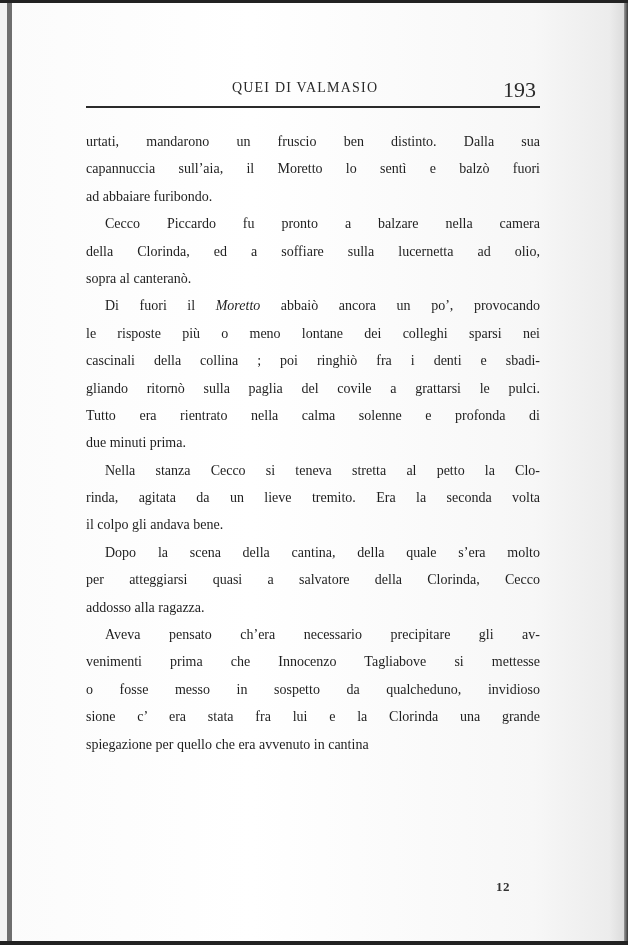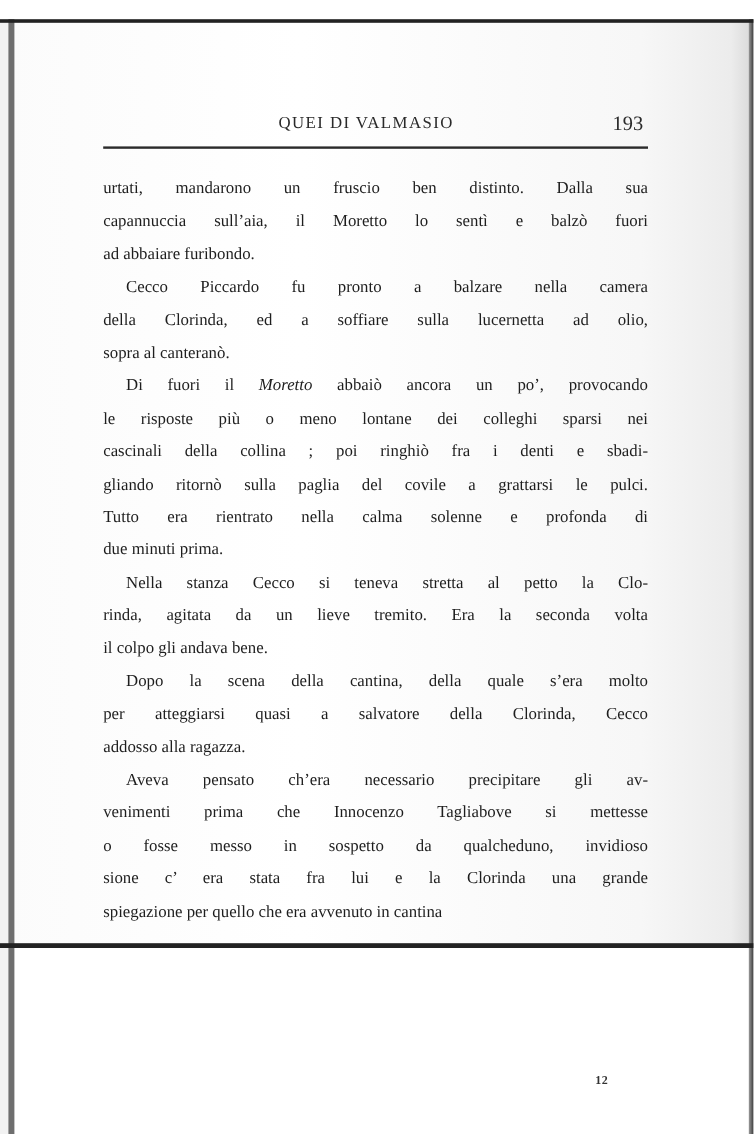--- a/index.html
+++ b/index.html
@@ -3,21 +3,21 @@
 <meta charset="utf-8">
 <style>
   html, body { margin:0; padding:0; }
   body {
     width:628px; height:945px; overflow:hidden; position:relative;
     background:#ffffff;
     font-family:"Liberation Serif", "DejaVu Serif", serif;
     color:#1a1a1a;
   }
   .page {
-    position:absolute; left:0; top:16px; width:628px; height:774px;
+    position:absolute; left:0; top:0; width:628px; height:945px;
     background:linear-gradient(to right, #fbfbfb 0%, #ffffff 40%, #f7f7f7 85%, #ececec 97%, #d8d8d8 100%);
   }
   .left-bar {
     position:absolute; left:7px; top:0; width:5px; height:945px;
     background:#6e6e6e;
   }
   .left-edge {
     position:absolute; left:0; top:0; width:7px; height:945px; background:#f2f2f2;
   }
   .right-bar {
@@ -32,21 +32,21 @@
   }
   .running-head {
     position:absolute; left:86px; top:78px; width:456px; height:24px;
   }
   .running-title {
     position:absolute; left:146px; top:2px;
     font-size:14px; letter-spacing:1.2px; color:#2a2a2a;
   }
   .page-number {
     position:absolute; right:6px; top:-1px;
-    font-size:17px; color:#2a2a2a;
+    font-size:22px; color:#2a2a2a;
   }
   .head-rule {
     position:absolute; left:86px; top:106px; width:454px; height:2px;
     background:#2b2b2b;
   }
   .text-block {
     position:absolute; left:86px; top:128px; width:454px;
     font-size:14px; line-height:27.4px; color:#1e1e1e;
     text-align:justify;
   }
@@ -54,21 +54,21 @@
     display:block; white-space:nowrap; text-align:justify; text-align-last:justify;
     height:27.4px;
   }
   .line.last { text-align-last:left; }
   .line.indent { padding-left:19px; }
   .para { display:block; }
   .para + .para { margin-top:0; }
   em { font-style:italic; }
   .signature {
     position:absolute; left:496px; top:879px;
-    font-size:10px; font-weight:bold; color:#333; letter-spacing:0.5px;
+    font-size:13px; font-weight:bold; color:#333; letter-spacing:0.5px;
   }
 </style>
 </head>
 <body>
 
 <div class="page">
   <div class="left-edge"></div>
   <div class="left-bar"></div>
   <div class="right-bar"></div>
   <div class="top-bar"></div>

